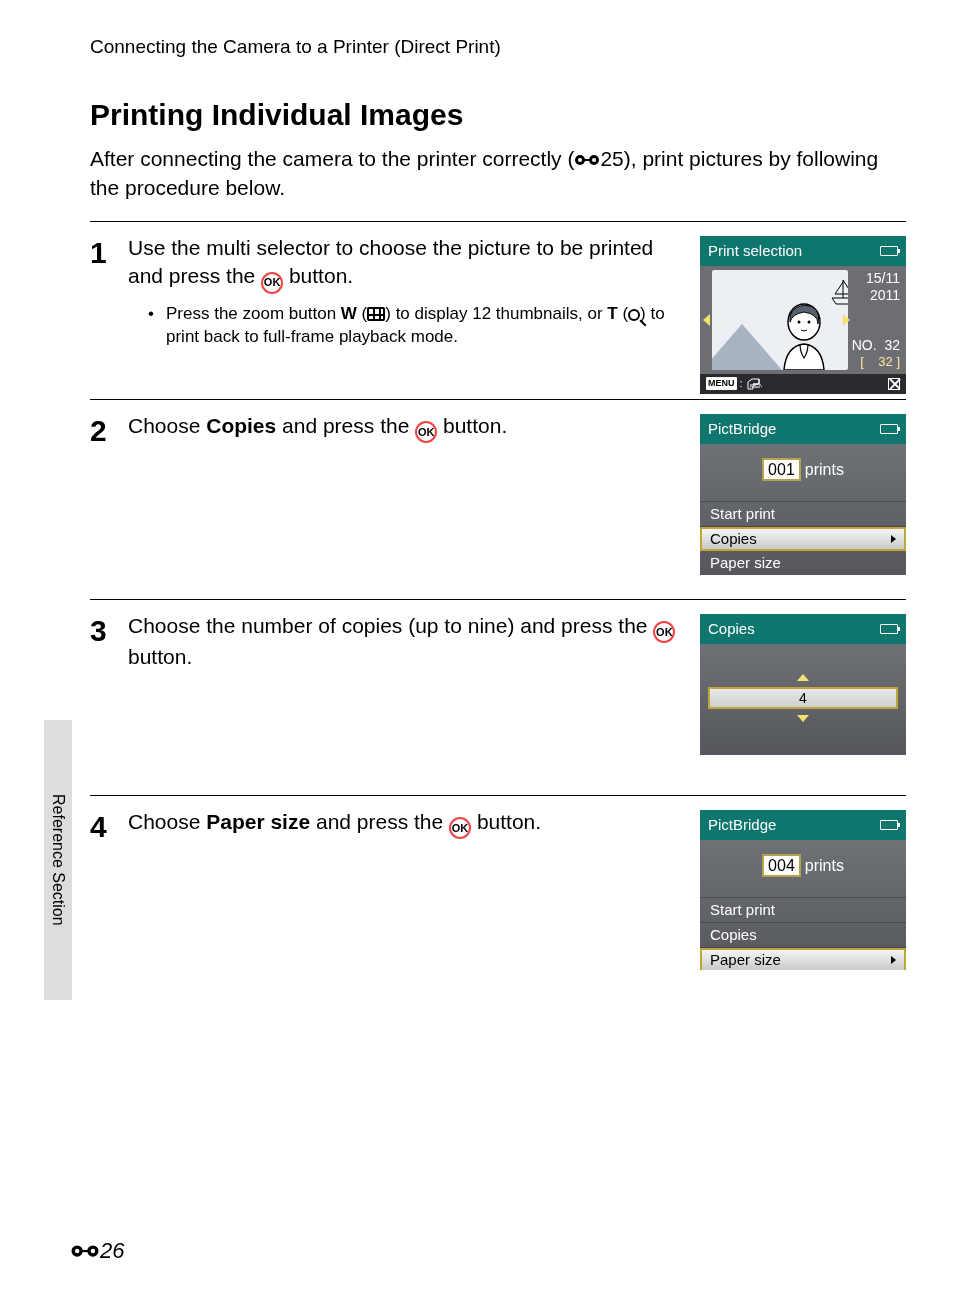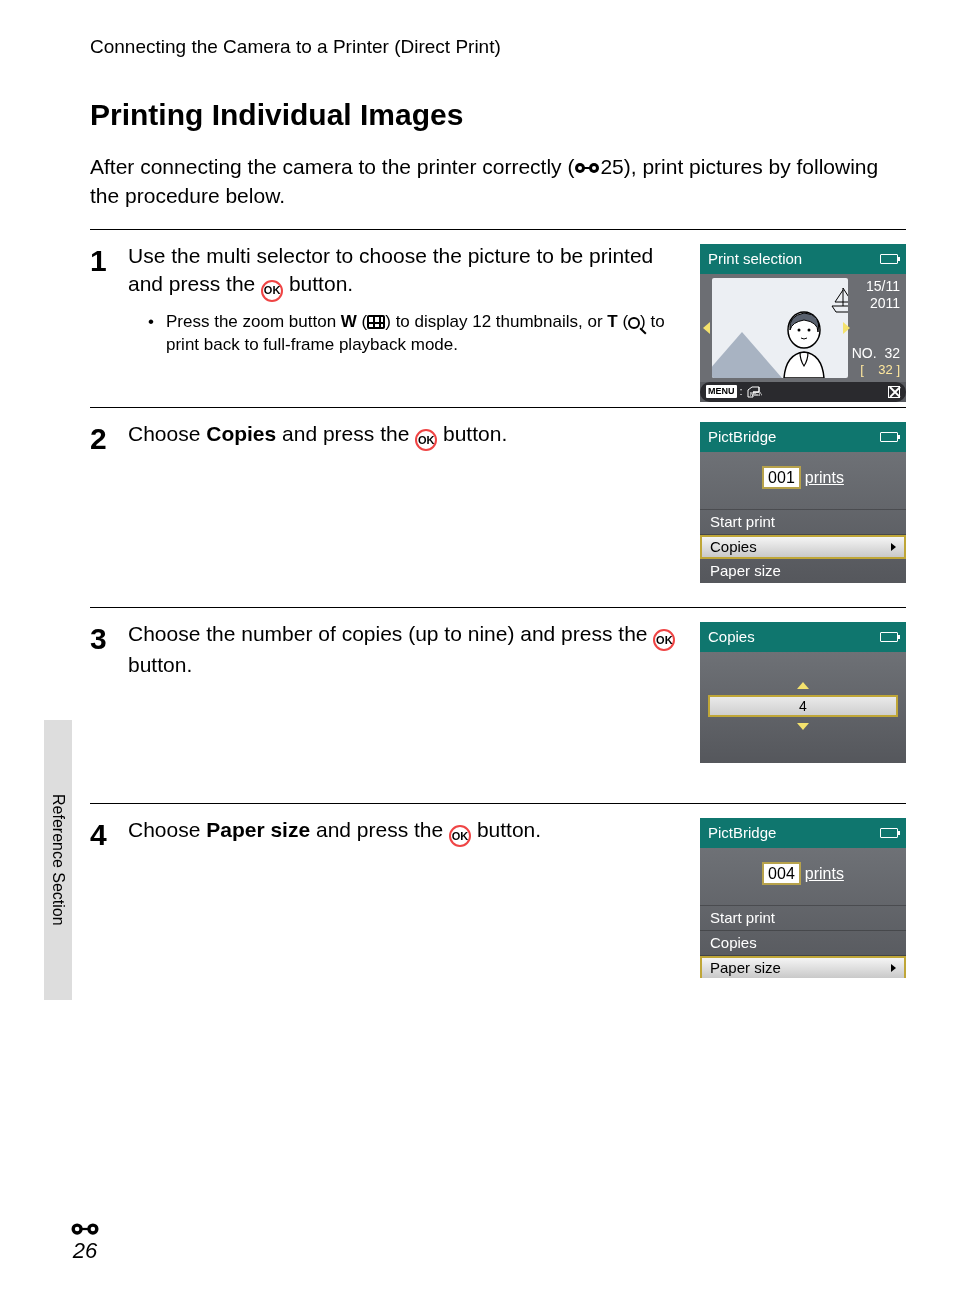--- a/index.html
+++ b/index.html
@@ -31,21 +31,21 @@
     font-size: 16px;
     white-space: nowrap;
   }
   .header {
     font-size: 19px;
     margin-bottom: 40px;
   }
   .title {
     font-size: 30px;
     font-weight: bold;
-    margin-bottom: 20px;
+    margin-bottom: 12px;
   }
   .intro {
     font-size: 21px;
     line-height: 1.4;
     margin-bottom: 18px;
   }
   .step {
     border-top: 1px solid #000;
     padding: 12px 0;
     display: flex;
@@ -194,21 +194,20 @@
   .lcd1-arrow-l { left: 3px; border-right: 7px solid #f4e26d; }
   .lcd1-arrow-r { right: 56px; border-left: 7px solid #f4e26d; }
   .lcd1-footer {
     height: 20px;
     background: #2a2a2e;
     display: flex;
     align-items: center;
     justify-content: space-between;
     padding: 0 6px;
     font-size: 11px;
-    border-radius: 10px;
   }
   .menu-box {
     display: inline-flex;
     align-items: center;
     gap: 3px;
   }
   .menu-label {
     background: #fff; color: #000;
     font-weight: bold;
     font-size: 9px;
@@ -227,21 +226,20 @@
     width: 14px; height: 1.5px;
     background: #fff;
   }
   .x-icon::before { transform: rotate(45deg); }
   .x-icon::after { transform: rotate(-45deg); }
 
   .prints-row {
     text-align: center;
     padding: 14px 0 20px;
     font-size: 16px;
-    text-decoration: underline;
   }
   .prints-num {
     background: #fff;
     color: #000;
     padding: 0 4px;
     margin-right: 4px;
     border: 2px solid #b7a24b;
     display: inline-block;
   }
   .menu-list { }
@@ -293,21 +291,20 @@
   }
 
   .page-num {
     position: absolute;
     left: 70px;
     bottom: 50px;
     font-size: 22px;
     font-style: italic;
     display: inline-flex;
     align-items: center;
-    flex-direction: column;
   }
 
   
   .draw-mountain {
     position: absolute; left: -10px; bottom: 0;
     width: 0; height: 0;
     border-left: 40px solid transparent;
     border-right: 40px solid transparent;
     border-bottom: 46px solid #a8b3c2;
   }

